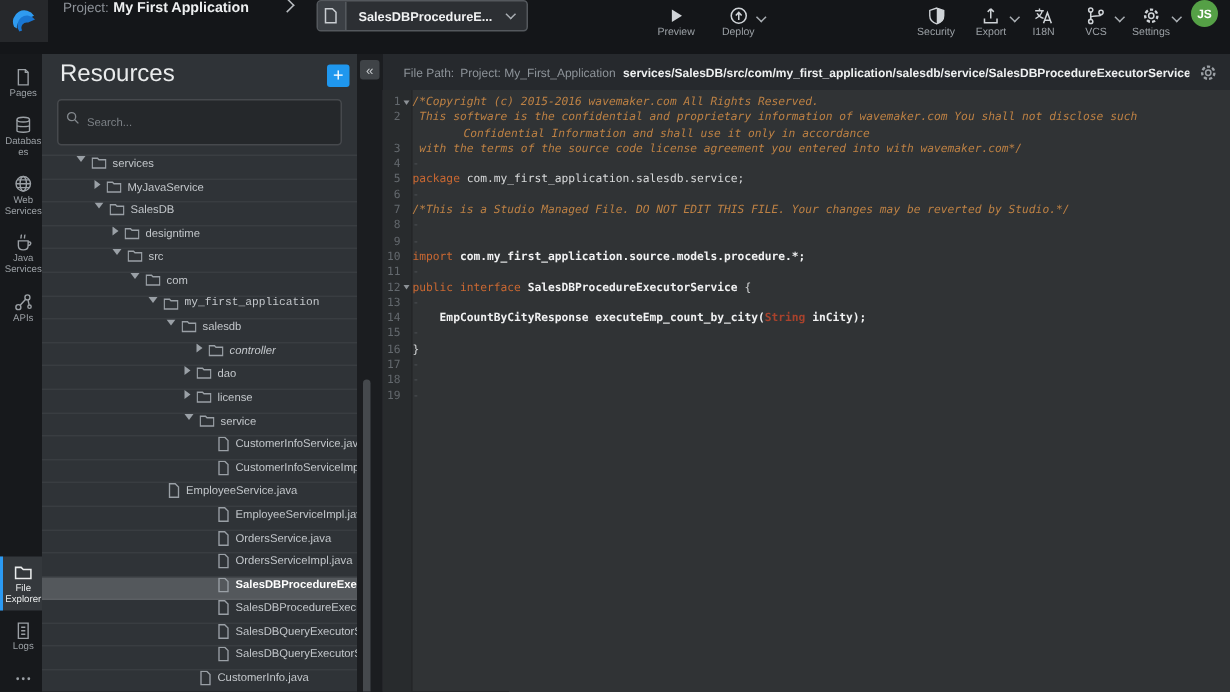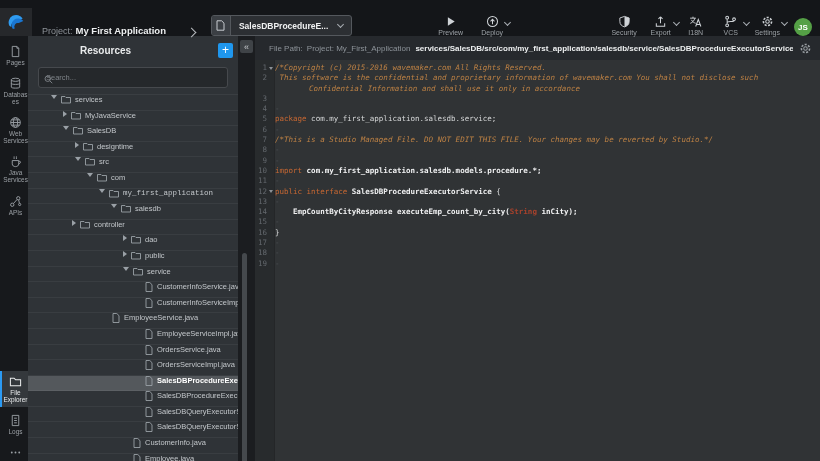--- a/index.html
+++ b/index.html
@@ -1,20 +1,20 @@
 <!DOCTYPE html>
 <html><head>
 <meta charset="utf-8">
 <style>
   html,body{margin:0;padding:0;background:#101214;}
   body{width:820px;height:461px;overflow:hidden;font-family:"Liberation Sans",sans-serif;-webkit-font-smoothing:antialiased;}
   .app{width:820px;height:461px;display:flex;flex-direction:column;background:#141619;}
 
   
-  .topbar{height:36px;flex:none;display:flex;align-items:flex-end;background:#141619;position:relative;}
+  .topbar{height:36px;flex:none;display:flex;align-items:flex-start;background:#141619;position:relative;}
   .logo-tile{width:32px;height:28px;background:#26282b;display:flex;align-items:center;justify-content:center;cursor:pointer;}
   .project{margin-left:10px;font-size:9px;color:#8d9298;white-space:nowrap;}
   .project b{color:#edeff0;font-weight:bold;font-size:9.5px;margin-left:3px;}
   .crumb-chevron{width:6px;height:6px;border-top:1.5px solid #b8bcc0;border-right:1.5px solid #b8bcc0;transform:rotate(45deg);margin-left:22px;flex:none;}
   .file-tab{margin-left:16px;height:19px;display:flex;align-items:center;background:#2c2f33;border:1px solid #54585d;border-radius:3px;overflow:hidden;cursor:pointer;}
   .tab-icon-tile{width:18px;align-self:stretch;background:#3b3f44;display:flex;align-items:center;justify-content:center;border-right:1px solid #54585d;}
   .tab-label{font-size:8.5px;font-weight:bold;color:#f0f1f2;padding:0 8px;white-space:nowrap;}
   .cdown{width:4px;height:4px;border-right:1.2px solid #a9aeb3;border-bottom:1.2px solid #a9aeb3;transform:rotate(45deg);display:inline-block;}
   .file-tab .cdown{margin:0 8px 2px 2px;}
   .tb-group{display:flex;align-items:flex-start;}
@@ -34,25 +34,25 @@
   .sidebar{width:28px;flex:none;background:#17191c;display:flex;flex-direction:column;padding-top:5px;box-sizing:border-box;}
   .sb-item{display:flex;flex-direction:column;align-items:center;gap:1px;padding:4px 0 3px;margin-bottom:3px;color:#9ba0a5;font-size:7px;line-height:1.1;text-align:center;border-left:2px solid transparent;box-sizing:border-box;width:28px;cursor:pointer;}
   .sb-item svg{width:13px;height:13px;display:block;}
   .sb-item .sb-label{width:27px;word-wrap:break-word;transform:scale(.92);}
   .sb-item.active{background:#34383c;border-left-color:#2b9af3;color:#e9ebec;}
   .sb-bottom{margin-top:auto;padding-bottom:4px;display:flex;flex-direction:column;}
 
   
   .panel{width:210px;flex:none;background:#2f3337;display:flex;flex-direction:column;}
   .panel-header{height:28px;flex:none;display:flex;align-items:center;padding:0 5px 0 12px;}
-  .panel-title{font-size:10px;font-weight:bold;color:#e9ebec;flex:1;margin-left:40px;}
+  .panel-title{font-size:16px;font-weight:normal;color:#e9ebec;flex:1;}
   .add-btn{width:15px;height:15px;flex:none;background:#1f97ee;color:#fff;border:none;border-radius:2px;font-size:12px;line-height:13px;text-align:center;padding:0;cursor:pointer;font-family:inherit;}
   .search-wrap{margin:2px 10px 6px;position:relative;flex:none;}
   .search-icon{position:absolute;left:6px;top:4px;}
-  .search-input{width:100%;box-sizing:border-box;height:21px;background:#25282b;border:1px solid #46494d;border-radius:3px;color:#c6cacd;font-size:7.5px;padding:0 4px 0 7px;outline:none;font-family:inherit;}
+  .search-input{width:100%;box-sizing:border-box;height:31px;background:#25282b;border:1px solid #46494d;border-radius:3px;color:#c6cacd;font-size:7.5px;padding:0 4px 0 19px;outline:none;font-family:inherit;}
   .search-input::placeholder{color:#7d8287;}
   .tree{flex:1;overflow:hidden;border-top:1px solid #3a3e42;}
   .tree-row{height:15.6px;box-sizing:border-box;display:flex;border-bottom:1px solid rgba(255,255,255,.05);font-size:7.5px;color:#c3c7cb;white-space:nowrap;overflow:hidden;cursor:pointer;}
   .tree-row.selected{background:#54585c;color:#fff;font-weight:bold;}
   .arrow-exp{width:0;height:0;border-left:3.2px solid transparent;border-right:3.2px solid transparent;border-top:4.4px solid #9aa0a6;margin-right:4px;flex:none;}
   .arrow-col{width:0;height:0;border-top:3.2px solid transparent;border-bottom:3.2px solid transparent;border-left:4.4px solid #9aa0a6;margin-right:4px;flex:none;}
   .t-ico{margin-right:4px;flex:none;display:flex;}
 
   
   .gap-col{width:17px;flex:none;background:#1b1d20;position:relative;}
@@ -339,21 +339,21 @@
           </div>
           <div class="tree-row" style="padding-left: 83px;">
             <span class="arrow-exp"></span>
             <span class="t-ico">
               <svg width="10" height="9" viewBox="0 0 10 9">
                 <path d="M.5 1.5 H4 L5 2.5 H9.5 V8 H.5 Z" fill="none" stroke="#9aa0a6" stroke-width=".9"></path>
               </svg>
             </span>
             <span class="t-label">salesdb</span>
           </div>
-          <div class="tree-row" style="padding-left: 44px;">
+          <div class="tree-row" style="padding-left: 103px; font-style: italic;">
             <span class="arrow-col"></span>
             <span class="t-ico">
               <svg width="10" height="9" viewBox="0 0 10 9">
                 <path d="M.5 1.5 H4 L5 2.5 H9.5 V8 H.5 Z" fill="none" stroke="#9aa0a6" stroke-width=".9"></path>
               </svg>
             </span>
             <span class="t-label">controller</span>
           </div>
           <div class="tree-row" style="padding-left: 95px;">
             <span class="arrow-col"></span>
@@ -364,21 +364,21 @@
             </span>
             <span class="t-label">dao</span>
           </div>
           <div class="tree-row" style="padding-left: 95px;">
             <span class="arrow-col"></span>
             <span class="t-ico">
               <svg width="10" height="9" viewBox="0 0 10 9">
                 <path d="M.5 1.5 H4 L5 2.5 H9.5 V8 H.5 Z" fill="none" stroke="#9aa0a6" stroke-width=".9"></path>
               </svg>
             </span>
-            <span class="t-label">public</span>
+            <span class="t-label">license</span>
           </div>
           <div class="tree-row" style="padding-left: 95px;">
             <span class="arrow-exp"></span>
             <span class="t-ico">
               <svg width="10" height="9" viewBox="0 0 10 9">
                 <path d="M.5 1.5 H4 L5 2.5 H9.5 V8 H.5 Z" fill="none" stroke="#9aa0a6" stroke-width=".9"></path>
               </svg>
             </span>
             <span class="t-label">service</span>
           </div>
@@ -508,20 +508,21 @@
             <div class="code-text"><span class="cmt">/*Copyright (c) 2015-2016 wavemaker.com All Rights Reserved.</span></div>
           </div>
           <div class="code-line">
             <span class="ln">2</span>
             <span class="fold"></span>
             <div class="code-text"><span class="cmt"> This software is the confidential and proprietary information of wavemaker.com You shall not disclose such Confidential Information and shall use it only in accordance</span></div>
           </div>
           <div class="code-line">
             <span class="ln">3</span>
             <span class="fold"></span>
+            <div class="code-text"><span class="cmt"> with the terms of the source code license agreement you entered into with wavemaker.com*/</span></div>
           </div>
           <div class="code-line">
             <span class="ln">4</span>
             <span class="fold"></span>
             <div class="code-text"></div>
           </div>
           <div class="code-line">
             <span class="ln">5</span>
             <span class="fold"></span>
             <div class="code-text"><span class="kw">package</span><span class="pl"> com.my_first_application.salesdb.service;</span></div>
@@ -542,21 +543,21 @@
             <div class="code-text"></div>
           </div>
           <div class="code-line">
             <span class="ln">9</span>
             <span class="fold"></span>
             <div class="code-text"></div>
           </div>
           <div class="code-line">
             <span class="ln">10</span>
             <span class="fold"></span>
-            <div class="code-text"><span class="kw">import</span><span class="plb"> com.my_first_application.salesdb.models.procedure.*;</span></div>
+            <div class="code-text"><span class="kw">import</span><span class="plb"> com.my_first_application.source.models.procedure.*;</span></div>
           </div>
           <div class="code-line">
             <span class="ln">11</span>
             <span class="fold"></span>
             <div class="code-text"></div>
           </div>
           <div class="code-line">
             <span class="ln">12</span>
             <span class="fold">
               <span class="tri-down"></span>

